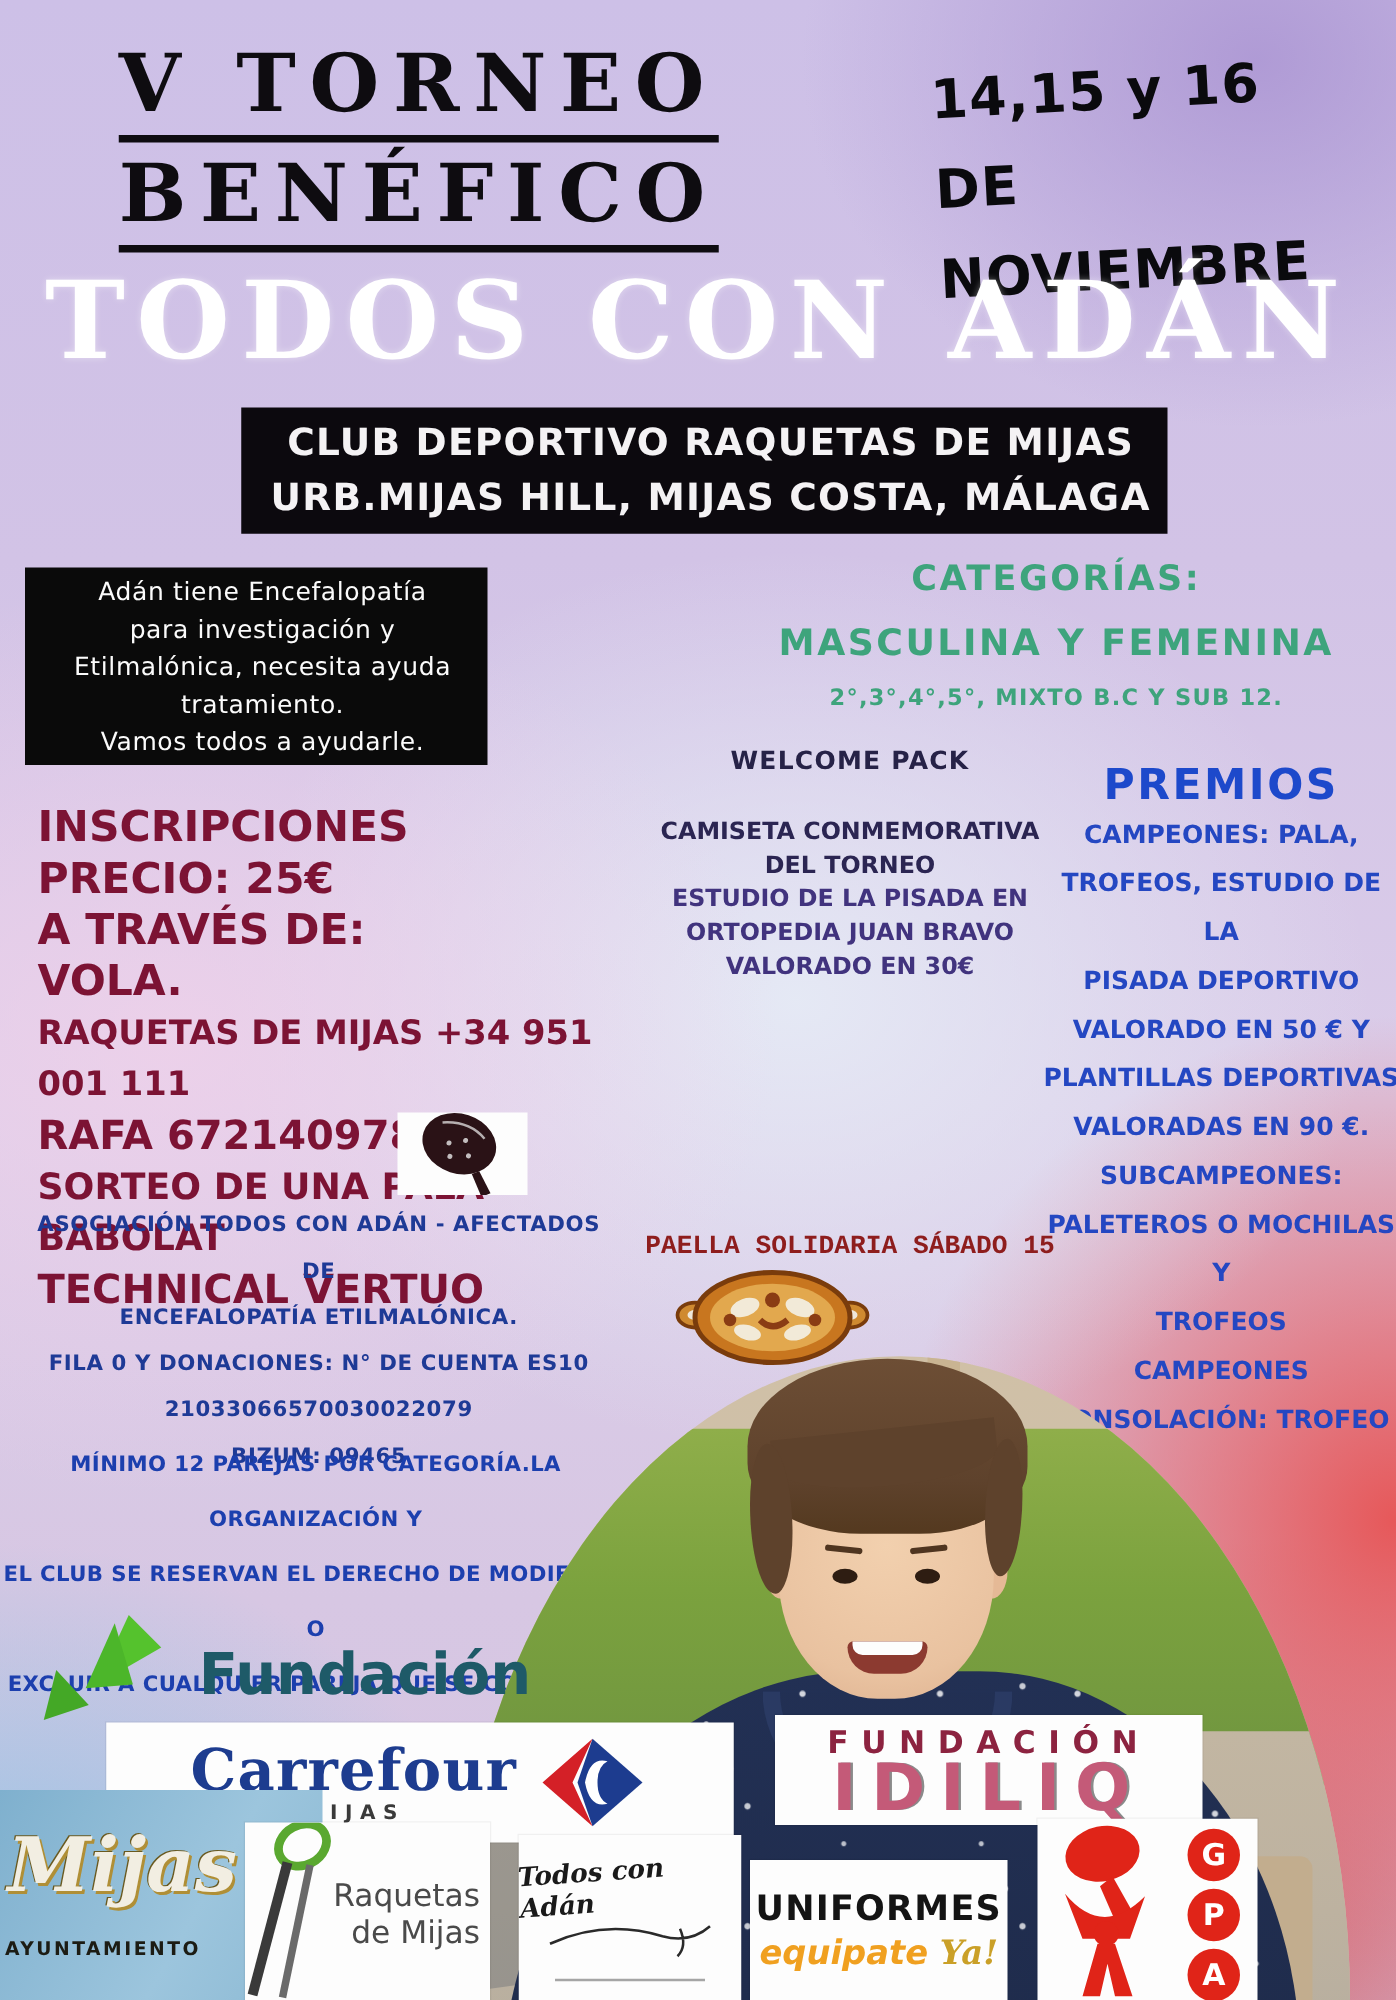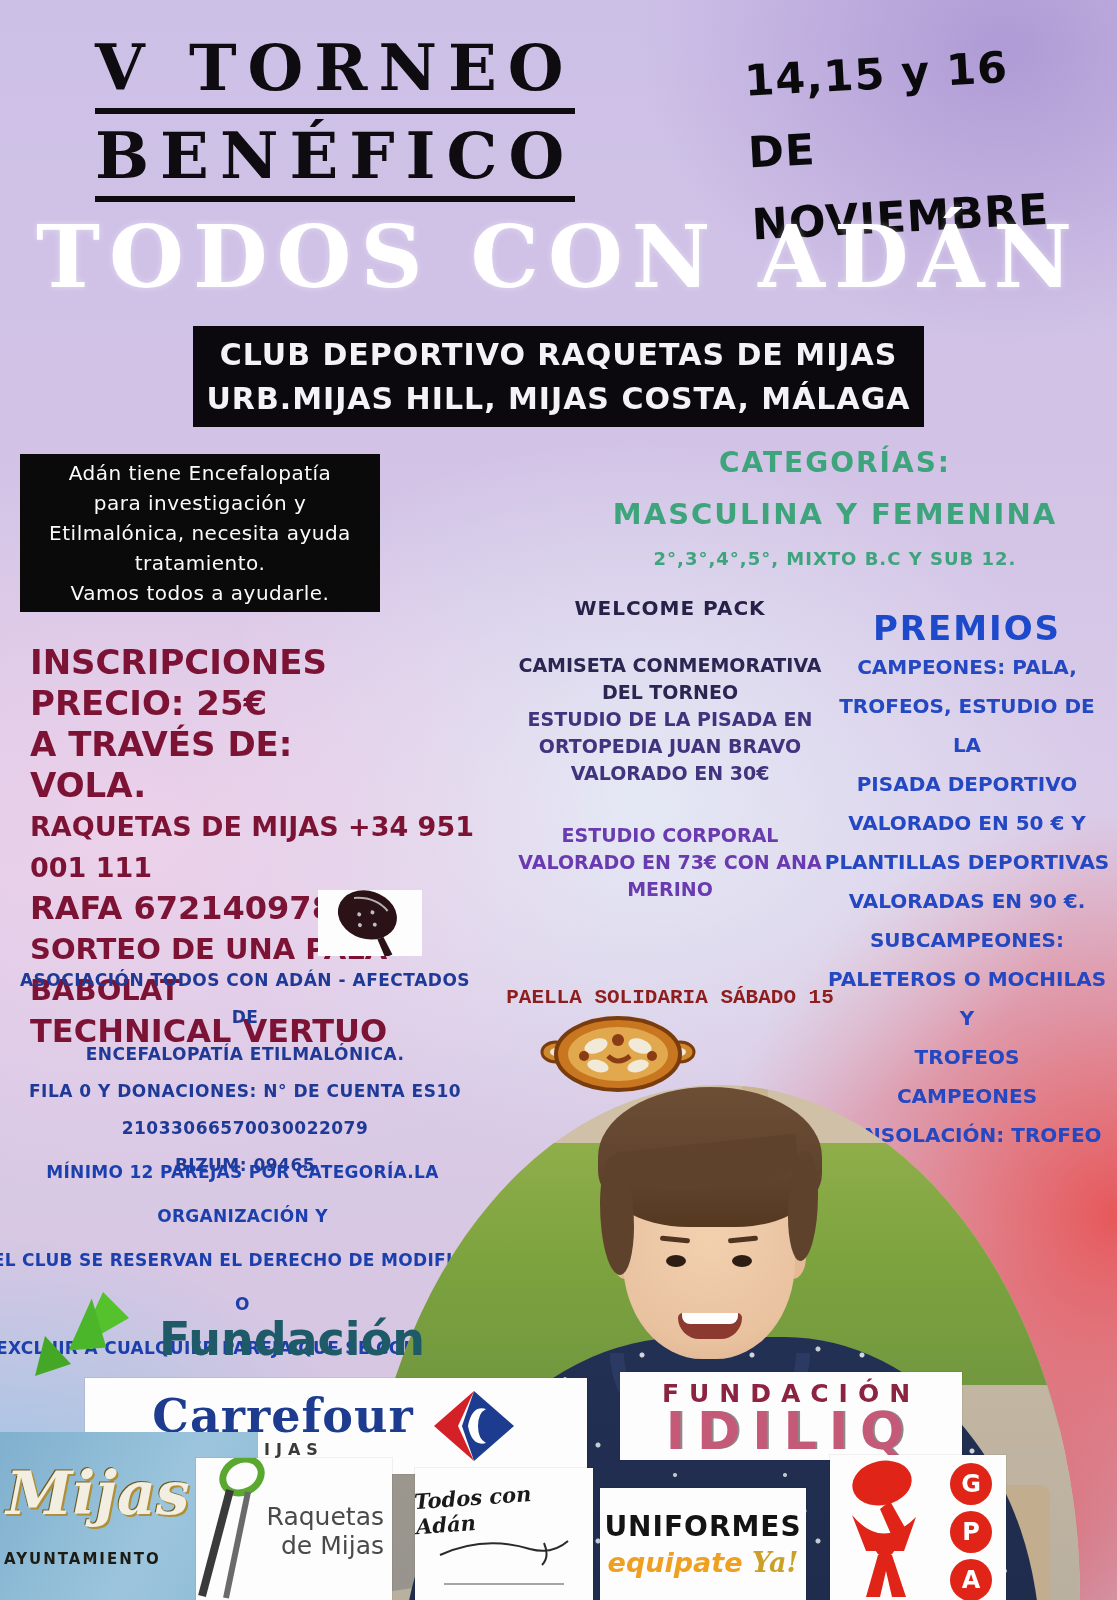--- a/index.html
+++ b/index.html
@@ -9,21 +9,21 @@
     background:
       radial-gradient(ellipse 520px 420px at 90% 3%, rgba(170,148,210,.85), rgba(170,148,210,0) 70%),
       radial-gradient(ellipse 700px 520px at 12% 52%, rgba(242,210,234,.75), rgba(242,210,234,0) 70%),
       radial-gradient(ellipse 640px 500px at 57% 50%, rgba(230,236,246,.9), rgba(230,236,246,0) 72%),
       radial-gradient(ellipse 560px 560px at 100% 76%, rgba(231,82,82,.95), rgba(231,82,82,0) 72%),
       radial-gradient(ellipse 480px 460px at 88% 97%, rgba(210,90,96,.8), rgba(210,90,96,0) 70%),
       radial-gradient(ellipse 560px 430px at 0% 96%, rgba(150,196,228,.95), rgba(150,196,228,0) 70%),
       linear-gradient(180deg,#cdc0e7 0%,#d2c3e6 28%,#dbcde9 55%,#d7c7e3 80%,#d5c5e2 100%);
   }
   .abs{position:absolute;}
-  .ctr{text-align:center;}
+  .ctr{text-align:center;padding-left:10px;}
   
   .title-line{left:95px;font-family:"DejaVu Serif","Liberation Serif",serif;font-weight:bold;
     color:#0e0c10;font-size:64px;letter-spacing:11px;line-height:1;}
   .title-line span{display:inline-block;border-bottom:6px solid #0e0c10;padding-bottom:8px;}
   .date-block{left:748px;top:36px;width:330px;color:#0a0a0d;font-weight:bold;
     font-size:43px;line-height:72px;transform:rotate(-3deg);letter-spacing:1px;}
   .main-title{left:0;top:206px;width:1117px;text-align:center;color:#ffffff;
     font-family:"DejaVu Serif","Liberation Serif",serif;font-weight:bold;font-size:86px;
     letter-spacing:9px;text-shadow:0 0 6px rgba(255,255,255,.4);}
   
@@ -182,25 +182,20 @@
     <div class="wp-head">WELCOME PACK</div>
     <div class="wp-b1">
       <div>CAMISETA CONMEMORATIVA</div>
       <div>DEL TORNEO</div>
     </div>
     <div class="wp-b2">
       <div>ESTUDIO DE LA PISADA EN</div>
       <div>ORTOPEDIA JUAN BRAVO</div>
       <div>VALORADO EN 30€</div>
     </div>
-    <div class="wp-b3">
-      <div>ESTUDIO CORPORAL</div>
-      <div>VALORADO EN 73€ CON ANA</div>
-      <div>MERINO</div>
-    </div>
   </div>
 
   <div class="abs premios ctr">
     <div class="premios-head">PREMIOS</div>
     <div class="premios-line">CAMPEONES: PALA,</div>
     <div class="premios-line">TROFEOS, ESTUDIO DE LA</div>
     <div class="premios-line">PISADA DEPORTIVO</div>
     <div class="premios-line">VALORADO EN 50 € Y</div>
     <div class="premios-line">PLANTILLAS DEPORTIVAS</div>
     <div class="premios-line">VALORADAS EN 90 €.</div>

